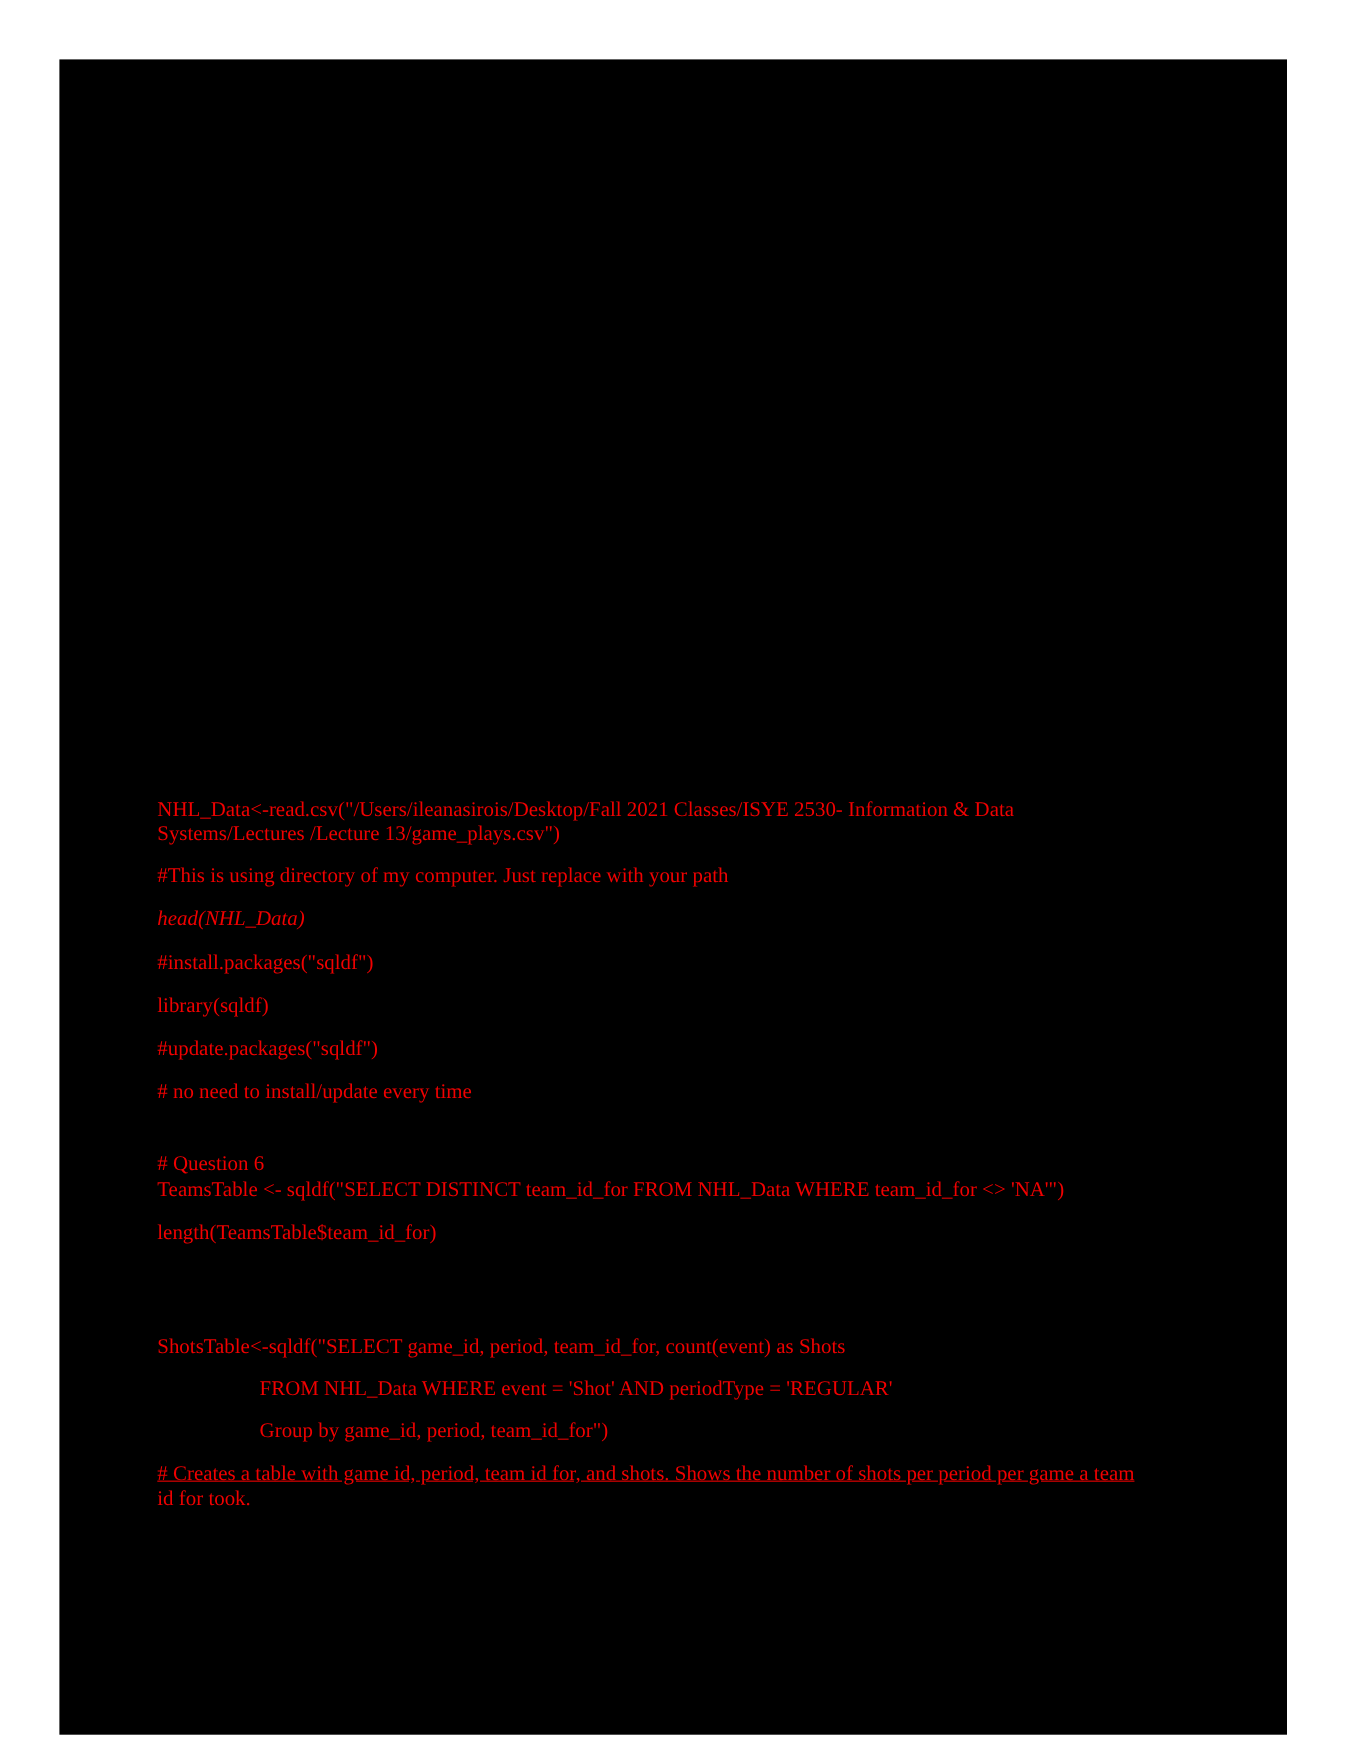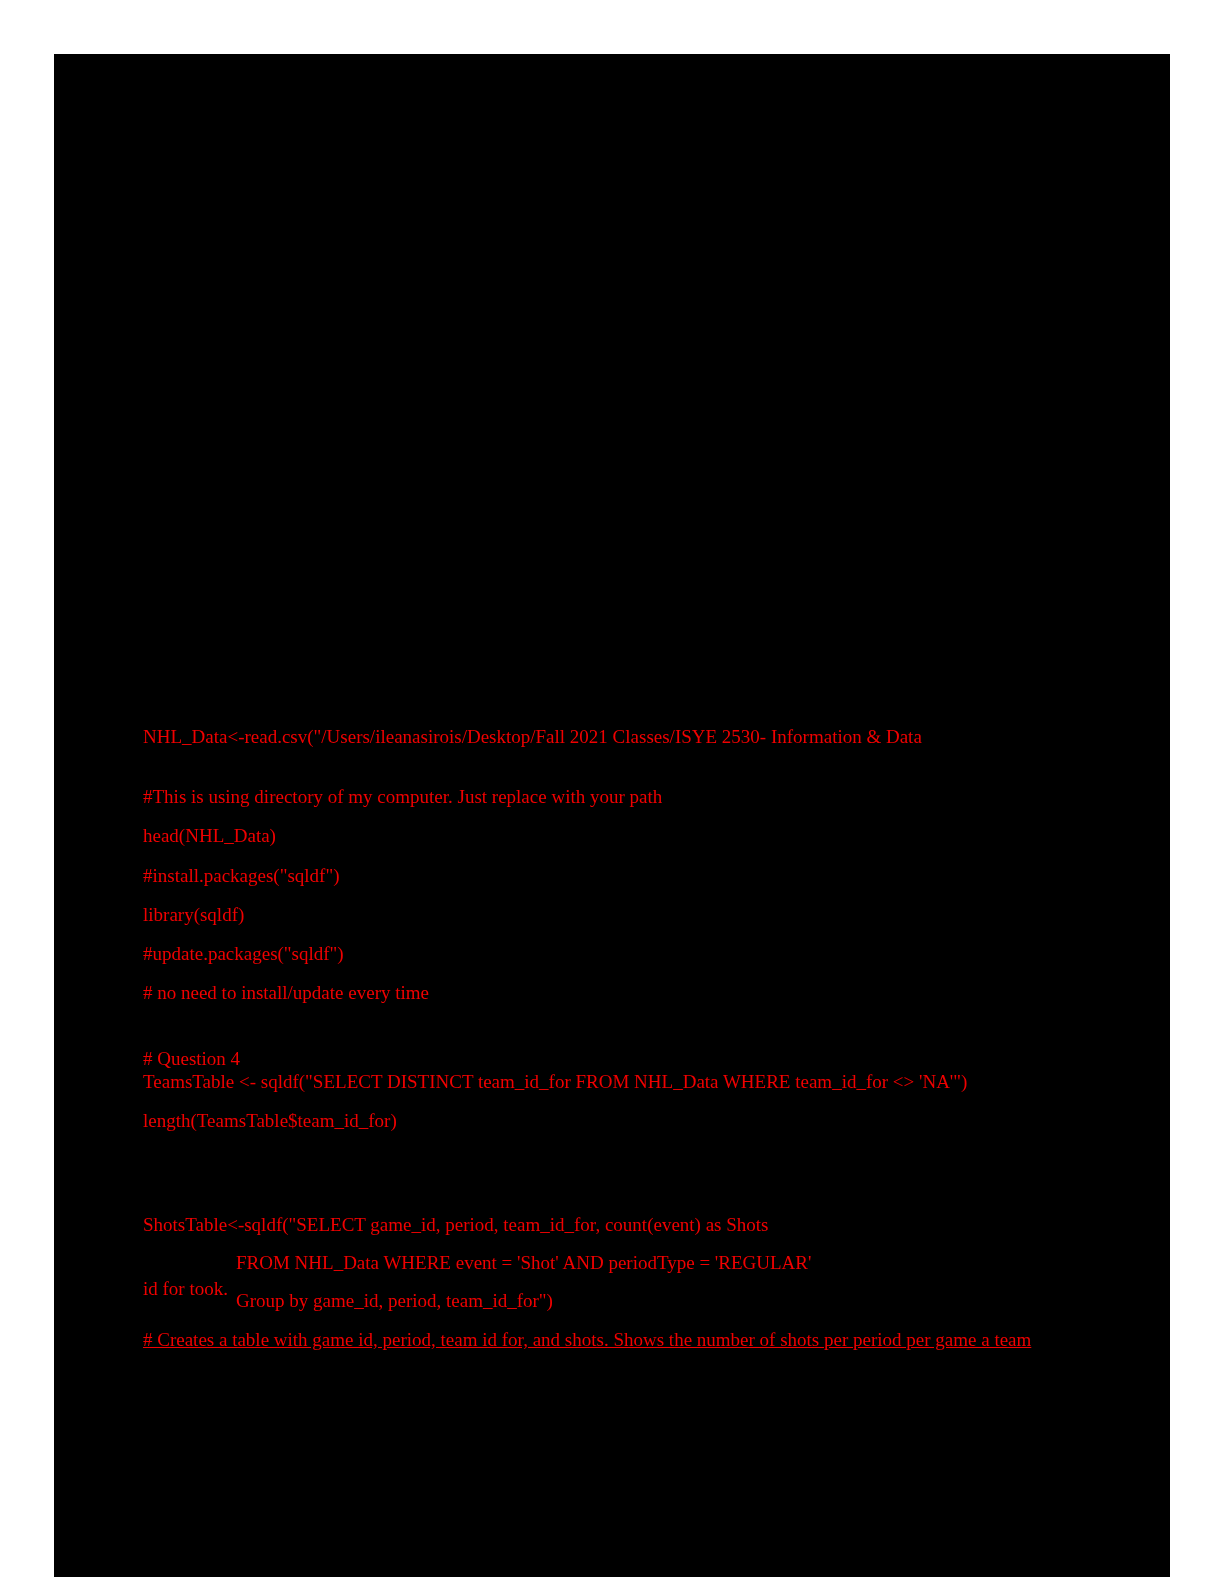--- a/index.html
+++ b/index.html
@@ -32,48 +32,49 @@
     white-space: nowrap;
     font-family: "Liberation Serif", serif;
   }
   .code-line.indented {
     left: 182px;
   }
   
   .l0  { top: 671px; }
   .l1  { top: 693px; }
   .l2  { top: 731px; }
-  .l3  { top: 770px; }
+  .l3  { top: 770px; font-style: italic; }
   .l4  { top: 810px; }
   .l5  { top: 849px; text-align: center; }
   .l6  { top: 888px; }
   .l7  { top: 927px; }
   .l8  { top: 993px; }
   .l9  { top: 1016px; }
   .l10 { top: 1055px; }
   .l11 { top: 1093px; }
   .l12 { top: 1159px; }
   .l13 { top: 1197px; }
   .l14 { top: 1235px; }
   .l15 { top: 1274px; text-decoration: underline; }
-  .l16 { top: 1223px; text-align: right; }
+  .l16 { top: 1297px; text-align: right; }
 </style>
 </head>
 <body>
 
 <div class="viewport">
   <div class="page-canvas">
     <div class="code-line l0">NHL_Data&lt;-read.csv("/Users/ileanasirois/Desktop/Fall 2021 Classes/ISYE 2530- Information &amp; Data</div>
+    <div class="code-line l1">Systems/Lectures /Lecture 13/game_plays.csv")</div>
     <div class="code-line l2">#This is using directory of my computer. Just replace with your path</div>
     <div class="code-line l3">head(NHL_Data)</div>
     <div class="code-line l4">#install.packages("sqldf")</div>
     <div class="code-line l5">library(sqldf)</div>
     <div class="code-line l6">#update.packages("sqldf")</div>
     <div class="code-line l7"># no need to install/update every time</div>
-    <div class="code-line l8"># Question 4</div>
+    <div class="code-line l8"># Question 6</div>
     <div class="code-line l9">TeamsTable &lt;- sqldf("SELECT DISTINCT team_id_for FROM NHL_Data WHERE team_id_for &lt;&gt; 'NA'")</div>
     <div class="code-line l10">length(TeamsTable$team_id_for)</div>
     <div class="code-line l12">ShotsTable&lt;-sqldf("SELECT game_id, period, team_id_for, count(event) as Shots</div>
     <div class="code-line l13 indented">FROM NHL_Data WHERE event = 'Shot' AND periodType = 'REGULAR'</div>
     <div class="code-line l14 indented">Group by game_id, period, team_id_for")</div>
     <div class="code-line l15"># Creates a table with game id, period, team id for, and shots. Shows the number of shots per period per game a team</div>
     <div class="code-line l16">id for took.</div>
   </div>
 </div>
 

